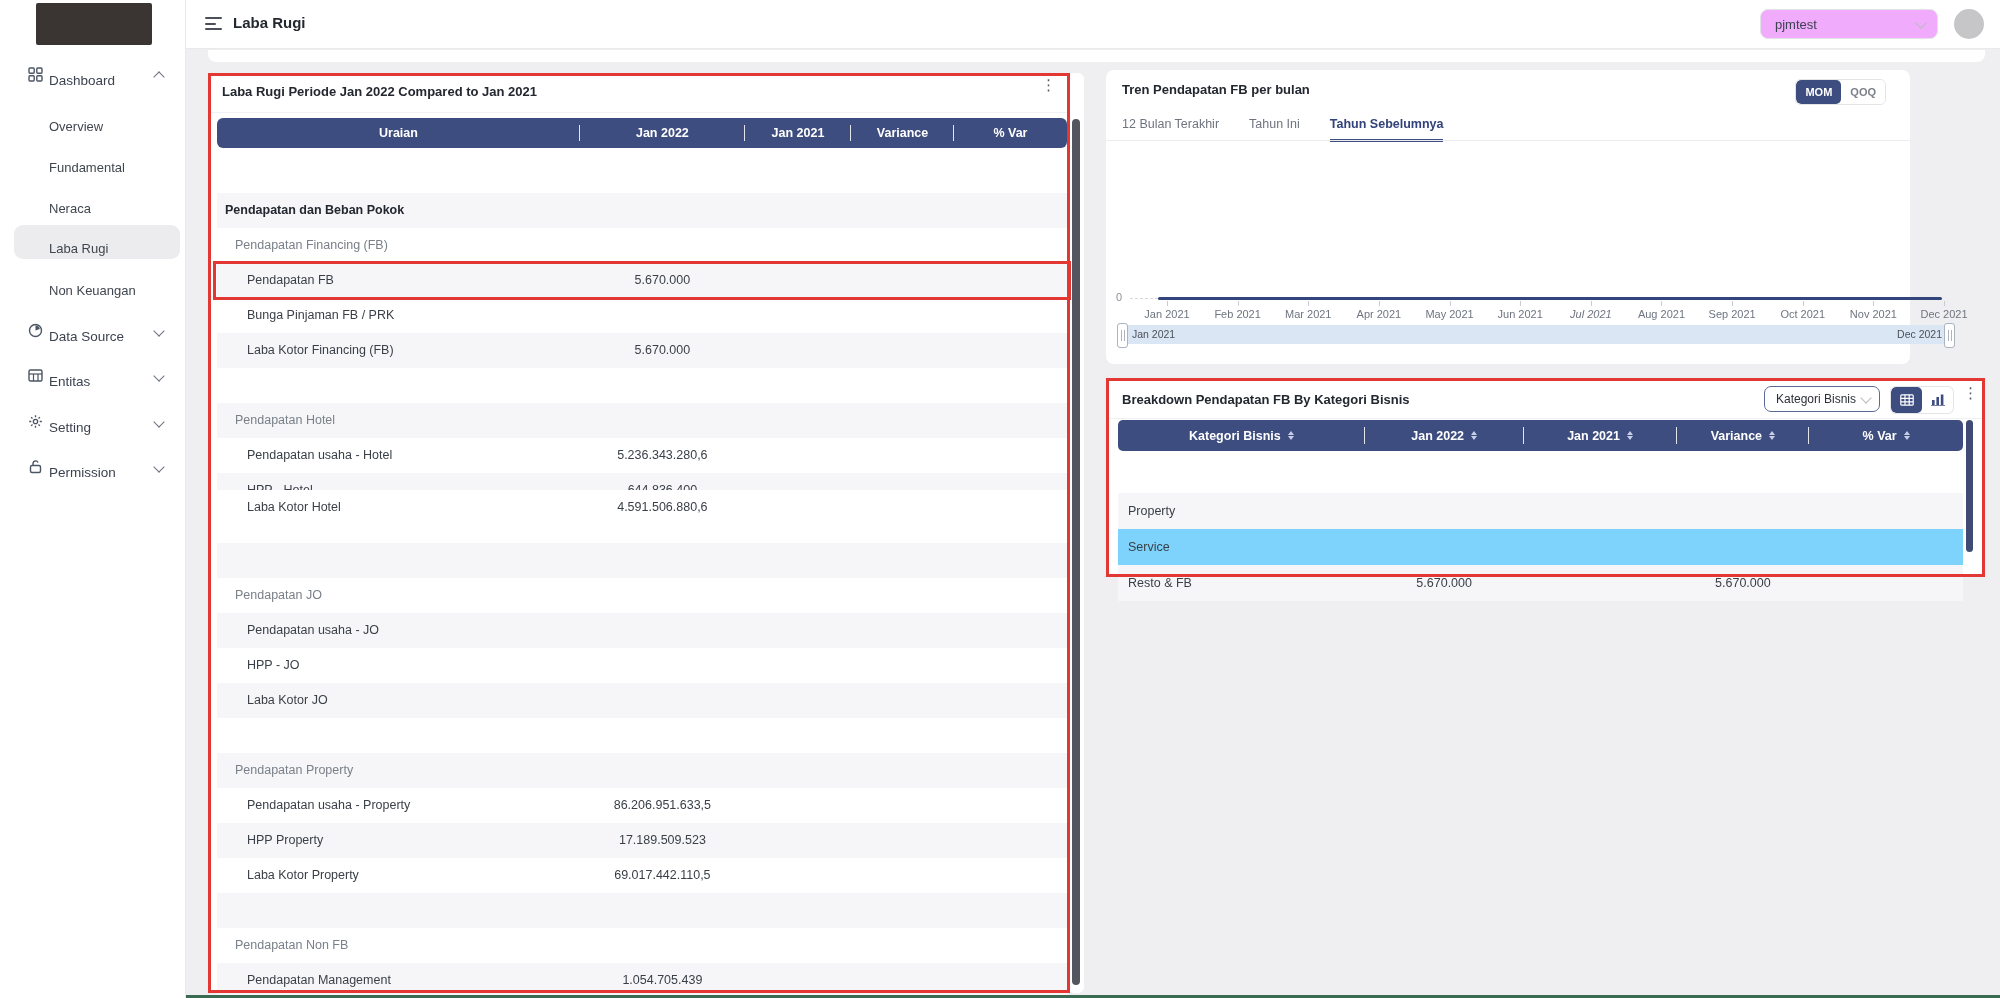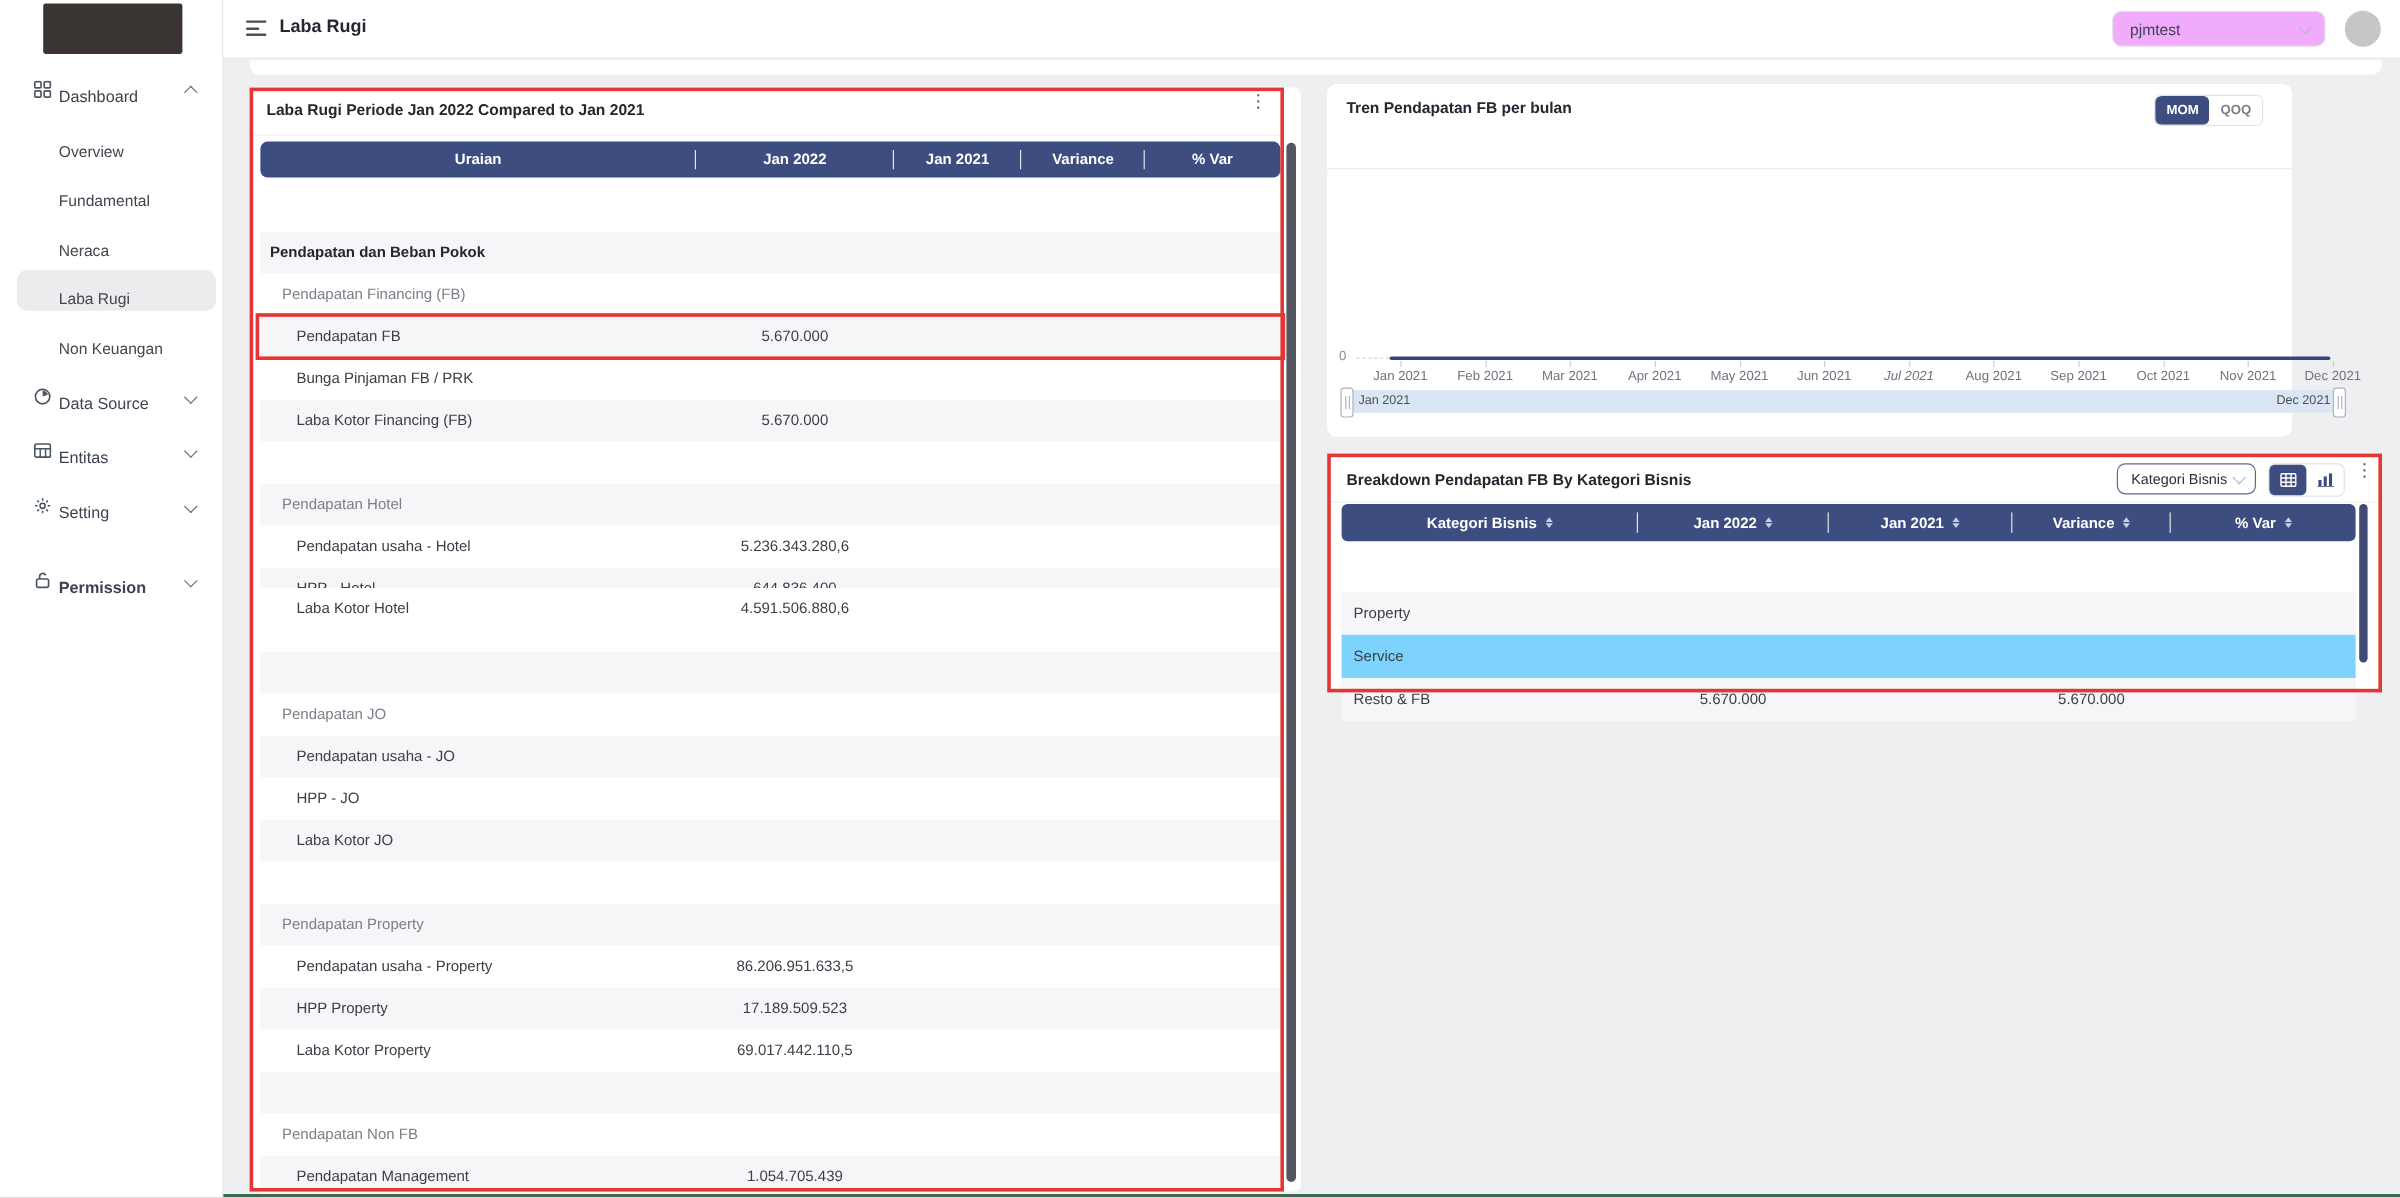--- a/index.html
+++ b/index.html
@@ -176,21 +176,21 @@
           <svg width="15" height="15" viewBox="0 0 16 16">
             <g fill="none" stroke="#4b5563" stroke-width="1.4">
               <circle cx="8" cy="8" r="2.3"></circle>
               <path d="M8 1.3v2.2M8 12.5v2.2M1.3 8h2.2M12.5 8h2.2M3.3 3.3l1.5 1.5M11.2 11.2l1.5 1.5M12.7 3.3l-1.5 1.5M4.8 11.2l-1.5 1.5"></path>
             </g>
           </svg>
         </span>
         <span class="lbl">Setting</span>
         <span class="chev down"></span>
       </div>
-      <div class="side-item main" style="top: 466px; font-weight: bold;">
+      <div class="side-item main" style="top: 449px;">
         <span class="icon">
           <svg width="15" height="15" viewBox="0 0 15 15">
             <rect x="2.5" y="6.5" width="10" height="7" rx="1.5" fill="none" stroke="#4b5563" stroke-width="1.4"></rect>
             <path d="M5 6.5V4.4a2.6 2.6 0 0 1 5-.9" fill="none" stroke="#4b5563" stroke-width="1.4"></path>
           </svg>
         </span>
         <span class="lbl">Permission</span>
         <span class="chev down"></span>
       </div>
     </div>
@@ -312,20 +312,25 @@
       </div>
     <div id="left-scroll" class="vscroll"></div>
     <div id="left-redbox" class="redbox"></div>
   </div>
 
   <div id="chart-card" class="card">
     <div id="chart-title">Tren Pendapatan FB per bulan</div>
     <div id="toggle">
         <span class="tgl active">MOM</span>
         <span class="tgl inactive">QOQ</span>
+      </div>
+    <div id="tabs">
+        <span class="tab">12 Bulan Terakhir</span>
+        <span class="tab">Tahun Ini</span>
+        <span class="tab active">Tahun Sebelumnya</span>
       </div>
     <div id="tabs-line"></div>
     <div id="zero-lab">0</div>
     <div id="axis-dash"></div>
     <div id="flatline"></div>
     <div id="xaxis"></div>
     <div id="slider">
       <span class="s-lab s-left">Jan 2021</span>
       <span class="s-lab s-right">Dec 2021</span>
       <span id="hl" class="handle">

